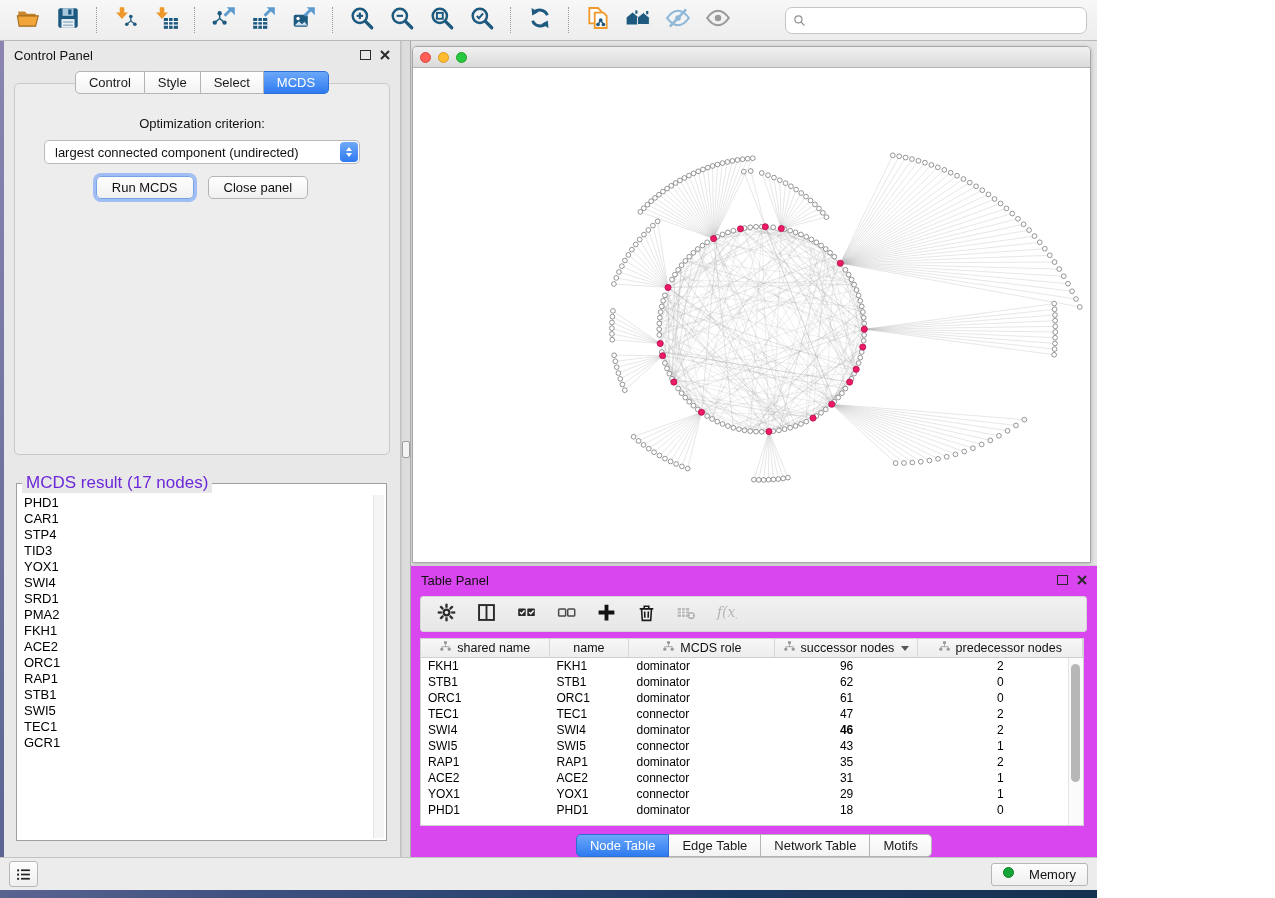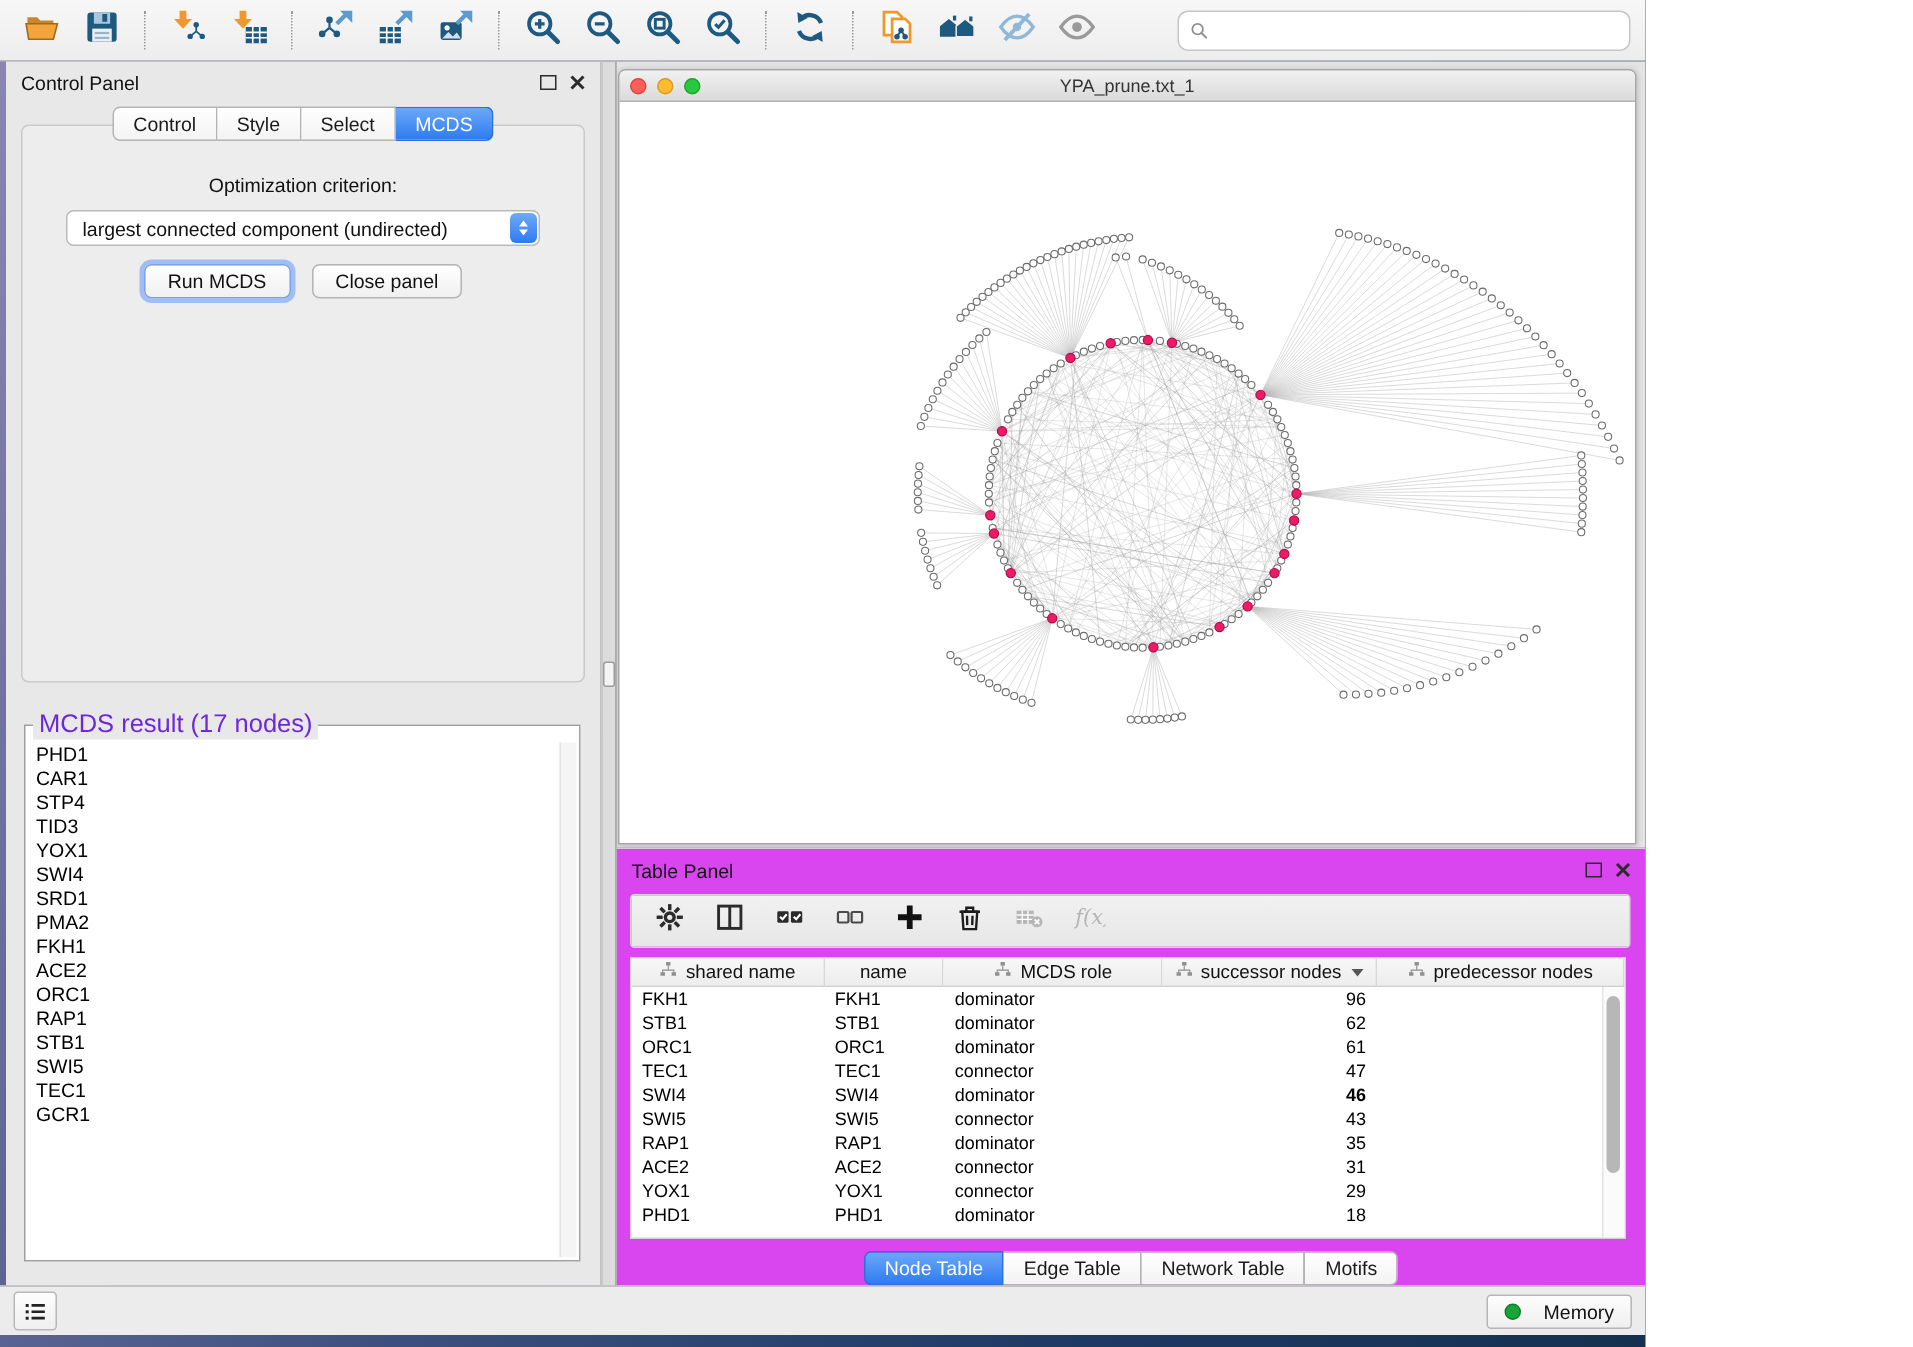--- a/index.html
+++ b/index.html
@@ -79,31 +79,31 @@
   .tt-btn{width:30px;height:28px;display:flex;align-items:center;justify-content:center}
   .tt-btn svg{width:21px;height:21px}
   .tbl{flex:none;height:186px;margin:0 13px 0 9px;background:#fff;border:1px solid #d2d2d2;position:relative;overflow:hidden}
   .tbl-header{display:flex;height:19px;background:#fff}
   .th{box-sizing:border-box;height:19px;background:linear-gradient(#f7f7f7,#ededed);border-right:1px solid #d7d7d7;border-bottom:1px solid #cfcfcf;
     display:flex;align-items:center;justify-content:center;gap:5px;font-size:12.5px;color:#111}
   .th svg{width:13px;height:13px;flex:none}
   .sort-caret{width:0;height:0;border-left:4px solid transparent;border-right:4px solid transparent;border-top:5px solid #555;margin-left:2px}
   .tr{display:flex;height:16px;align-items:center}
   .td{box-sizing:border-box;font-size:12px;color:#000;padding:0 7px;white-space:nowrap;overflow:hidden}
-  .td.num{text-align:right}
+  .td.num{text-align:center}
   .tbl-scroll{position:absolute;top:19px;right:0;bottom:0;width:14px;background:#fbfbfb;border-left:1px solid #e4e4e4}
   .tbl-thumb{position:absolute;top:6px;left:2px;width:9px;height:118px;background:#b7b7b7;border-radius:5px}
   .tbl-tabs{display:flex;justify-content:center;padding:8px 0 6px;flex:none}
 
   
   .statusbar{height:32px;flex:none;background:#ececec;border-top:1px solid #c3c3c3;display:flex;align-items:center;padding:0 9px}
   .icon-btn{width:27px;height:24px;border:1px solid #b8b8b8;border-radius:3px;background:linear-gradient(#fdfdfd,#efefef);
     display:flex;align-items:center;justify-content:center}
   .icon-btn svg{width:17px;height:17px}
-  .memory-btn{margin-left:auto;display:flex;align-items:center;gap:15px;border:1px solid #b6b6b6;border-radius:3px;
+  .memory-btn{margin-left:auto;display:flex;align-items:flex-start;gap:15px;border:1px solid #b6b6b6;border-radius:3px;
     background:linear-gradient(#fdfdfd,#efefef);padding:3px 11px;font-size:13px;color:#111}
   .mem-dot{width:11px;height:11px;border-radius:50%;background:#17a53a;border:1px solid #0e7d29;box-sizing:border-box}
 </style>
 </head>
 <body>
 
 <div class="desktop">
   <div class="app">
 
     <div class="toolbar" id="main-toolbar">
@@ -347,21 +347,20 @@
           <div class="vgrip"></div>
         </div>
 
       <div class="right-col">
 
         <div class="net-window">
           <div class="net-titlebar">
             <span class="tl red"></span>
             <span class="tl yellow"></span>
             <span class="tl green"></span>
-            <span class="net-title">YPA_prune.txt_1</span>
           </div>
           <div class="net-canvas">
             <svg id="net-svg" viewBox="0 0 858 494" preserveAspectRatio="xMidYMid meet">
                 <line x1="553.4" y1="332.0" x2="315.3" y2="293.9" stroke="#9c9c9c" stroke-width="0.6" opacity="0.55"></line>
                 <line x1="323.2" y1="212.1" x2="350.1" y2="356.9" stroke="#9c9c9c" stroke-width="0.6" opacity="0.35"></line>
                 <line x1="553.4" y1="332.0" x2="315.3" y2="293.9" stroke="#9c9c9c" stroke-width="0.6" opacity="0.35"></line>
                 <line x1="561.7" y1="315.8" x2="434.7" y2="135.2" stroke="#9c9c9c" stroke-width="0.6" opacity="0.35"></line>
                 <line x1="507.0" y1="377.6" x2="319.3" y2="222.1" stroke="#9c9c9c" stroke-width="0.6" opacity="0.35"></line>
                 <line x1="446.5" y1="135.1" x2="555.8" y2="327.9" stroke="#9c9c9c" stroke-width="0.6" opacity="0.55"></line>
                 <line x1="572.0" y1="265.0" x2="324.9" y2="321.4" stroke="#9c9c9c" stroke-width="0.6" opacity="0.35"></line>

